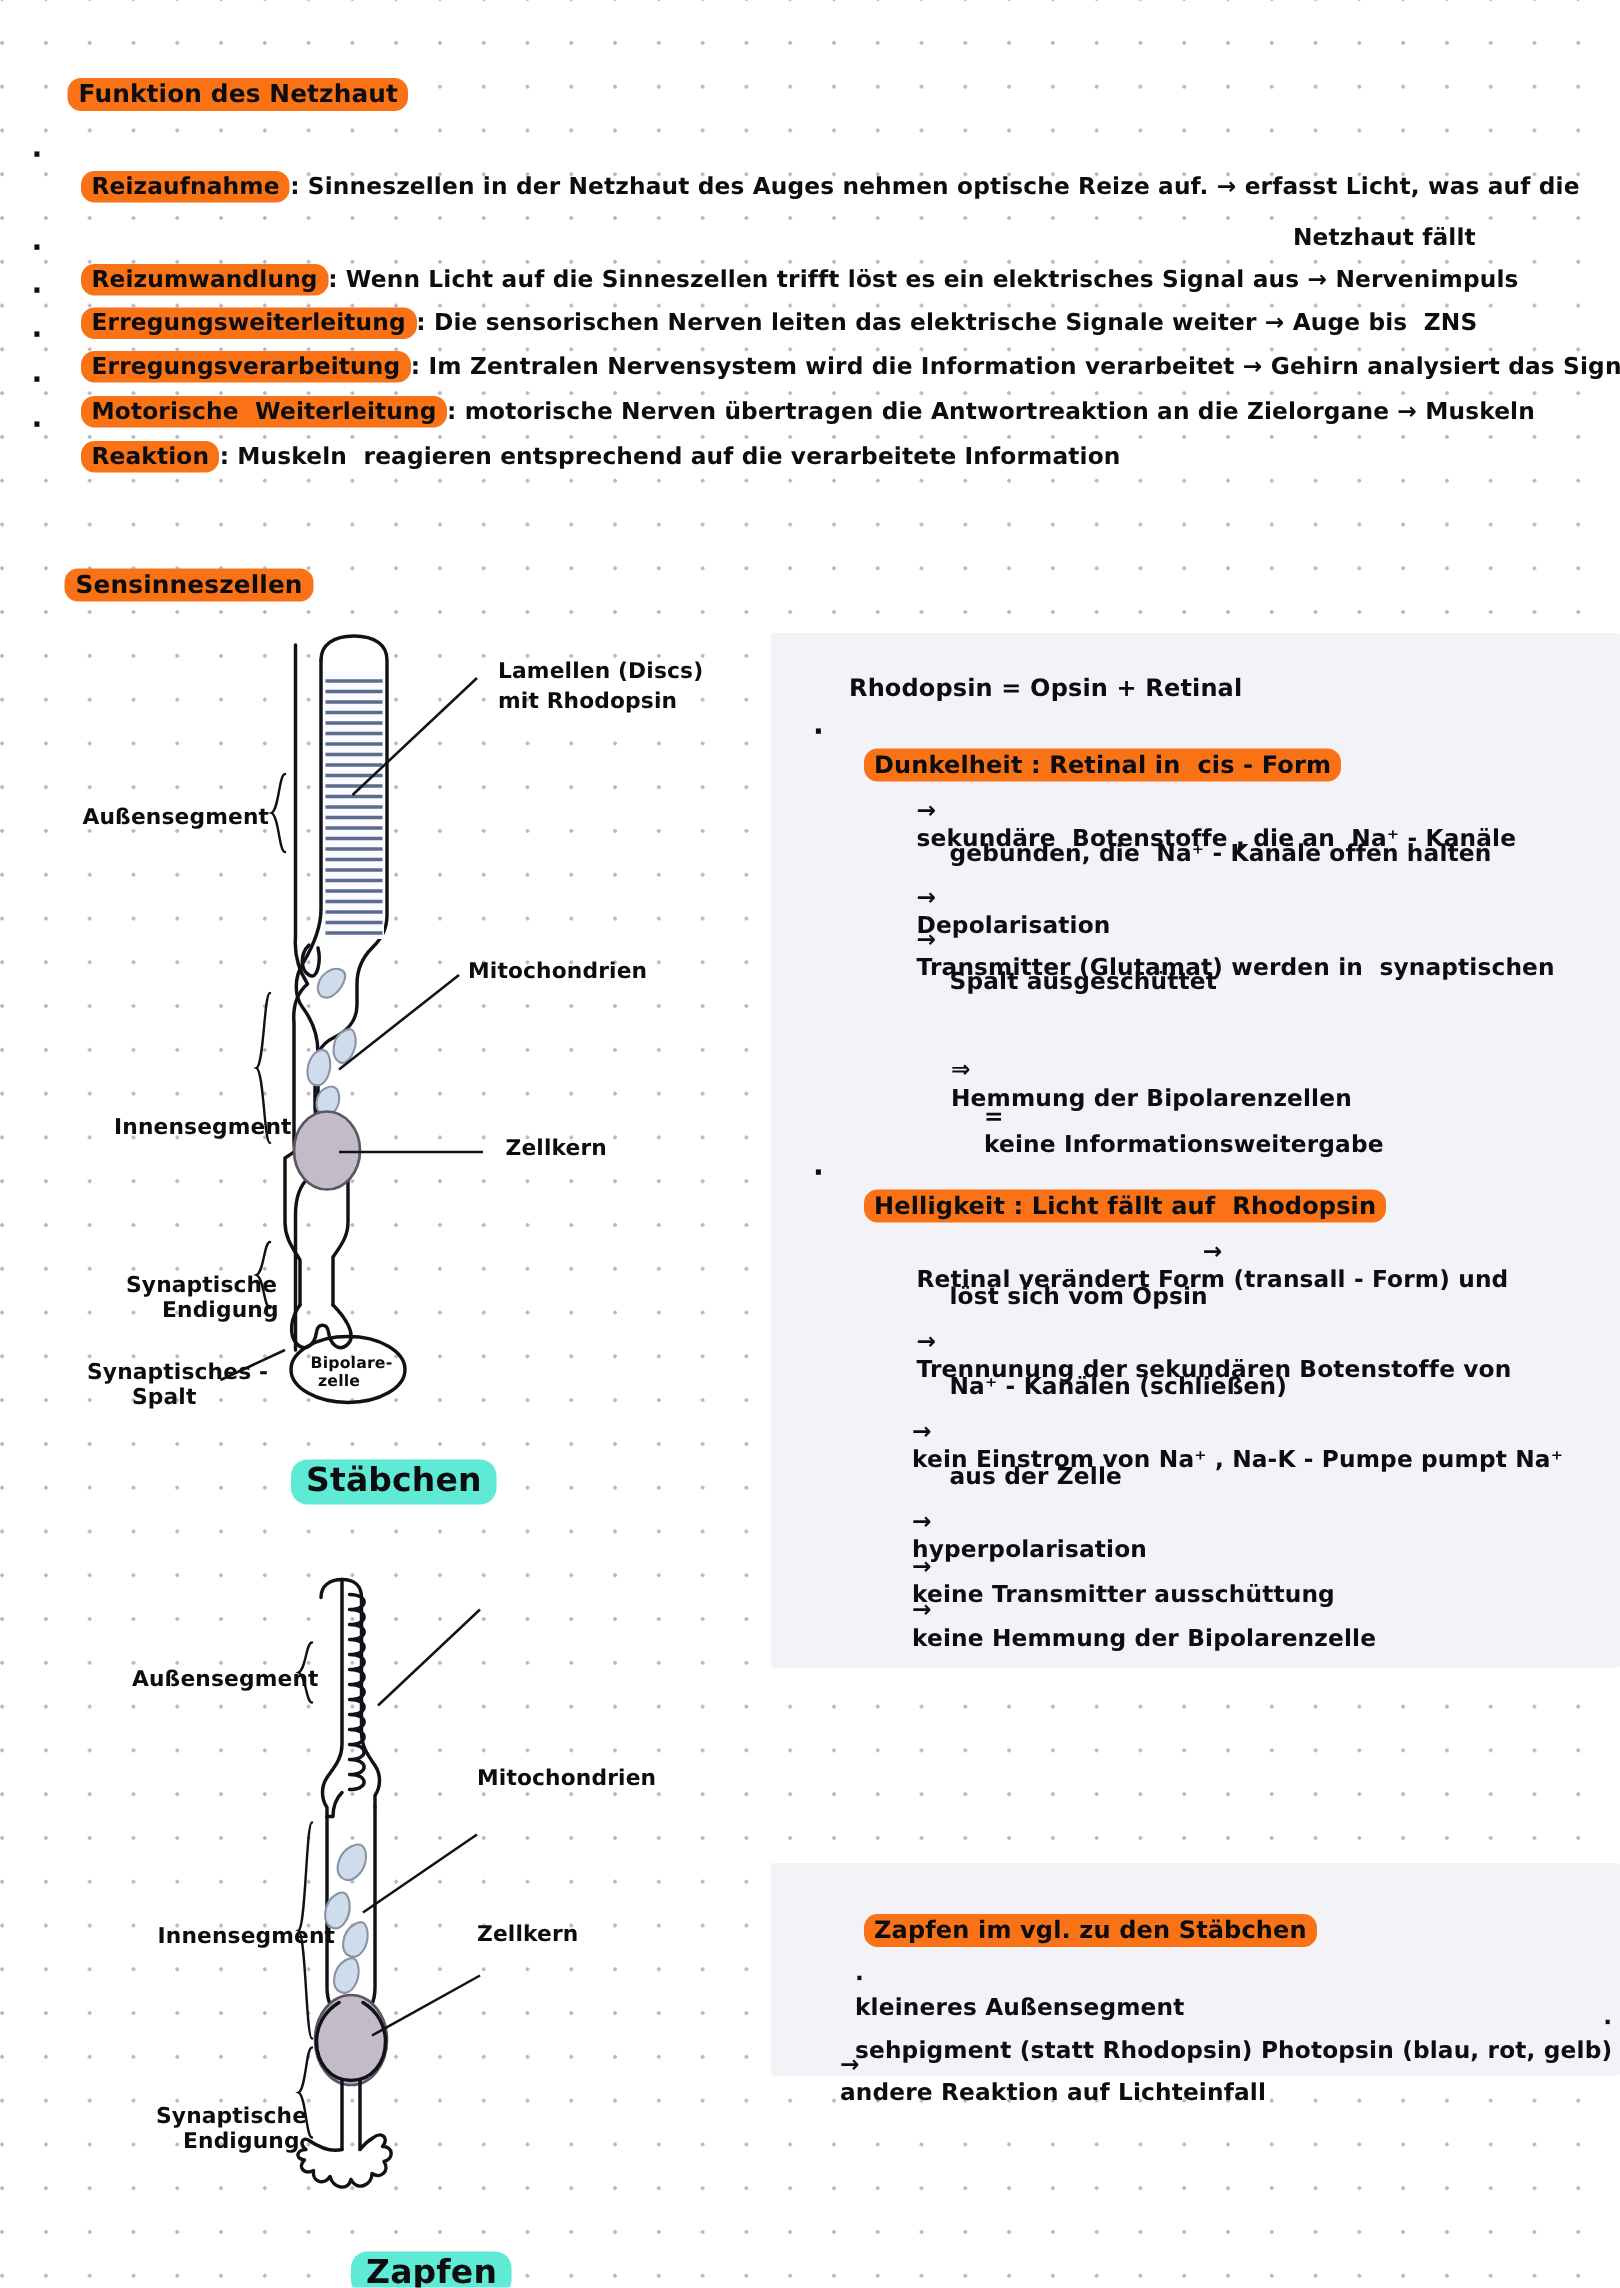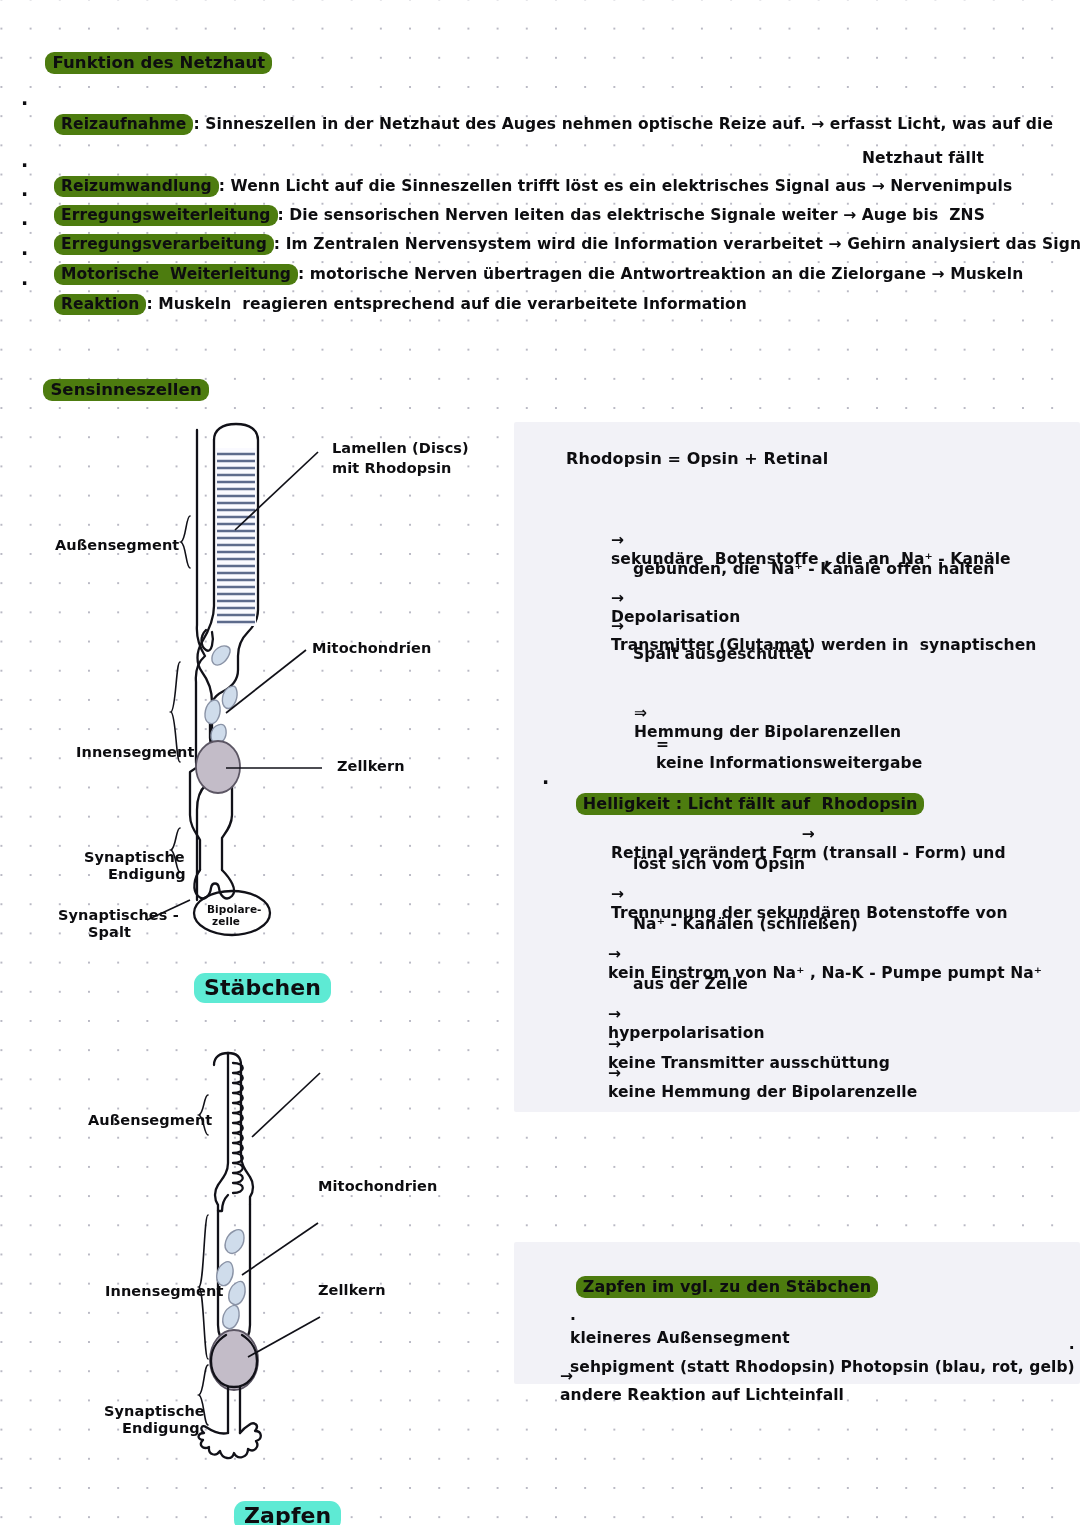--- a/index.html
+++ b/index.html
@@ -22,21 +22,21 @@
   .page { position:absolute; inset:0; }
 
   
   .hw{
     font-family:"DejaVu Sans", sans-serif;
     color:#0d0d10;
     font-weight:600;
     letter-spacing:0.1px;
     white-space:pre;
   }
-  .hl{ background:#4d7c0f; border-radius:9px; padding:1px 7px 2px 7px; }
+  .hl{ background:#f97316; border-radius:9px; padding:1px 7px 2px 7px; }
   .hl-strong{ background:#5eead4; border-radius:11px; padding:2px 10px 3px 10px; }
 
   .line{ position:absolute; font-size:15.5px; line-height:19px; }
   .dot::before{ content:"·"; position:absolute; left:-11px; top:-2px; font-size:19px; }
 
   
   .panel{
     position:absolute;
     background:#f2f2f7;
     border-radius:2px;
@@ -98,20 +98,23 @@
   </div>
 
   <div class="htitle hw" style="left:20px; top:361px;">
     <span class="hl">Sensinneszellen</span>
   </div>
 
   <div class="panel" style="left:514px; top:422px; width:566px; height:690px;"></div>
 
   <div class="line hw" style="left:546px; top:449px; font-size:16px;margin-left:20px;">Rhodopsin = Opsin + Retinal</div>
 
+  <div class="line hw dot" style="left:553px; top:481px; font-size:16px;">
+    <span class="hl">Dunkelheit : Retinal in  cis - Form</span>
+  </div>
 
   <div class="line hw" style="left:589px; top:512px;">
     <span>→</span>
     <span>sekundäre  Botenstoffe , die an  Na⁺ - Kanäle</span>
   </div>
   <div class="line hw" style="left:611px; top:541px;">
     <span>gebunden, die  Na⁺ - Kanäle offen halten</span>
   </div>
 
   <div class="line hw" style="left:589px; top:570px;">

